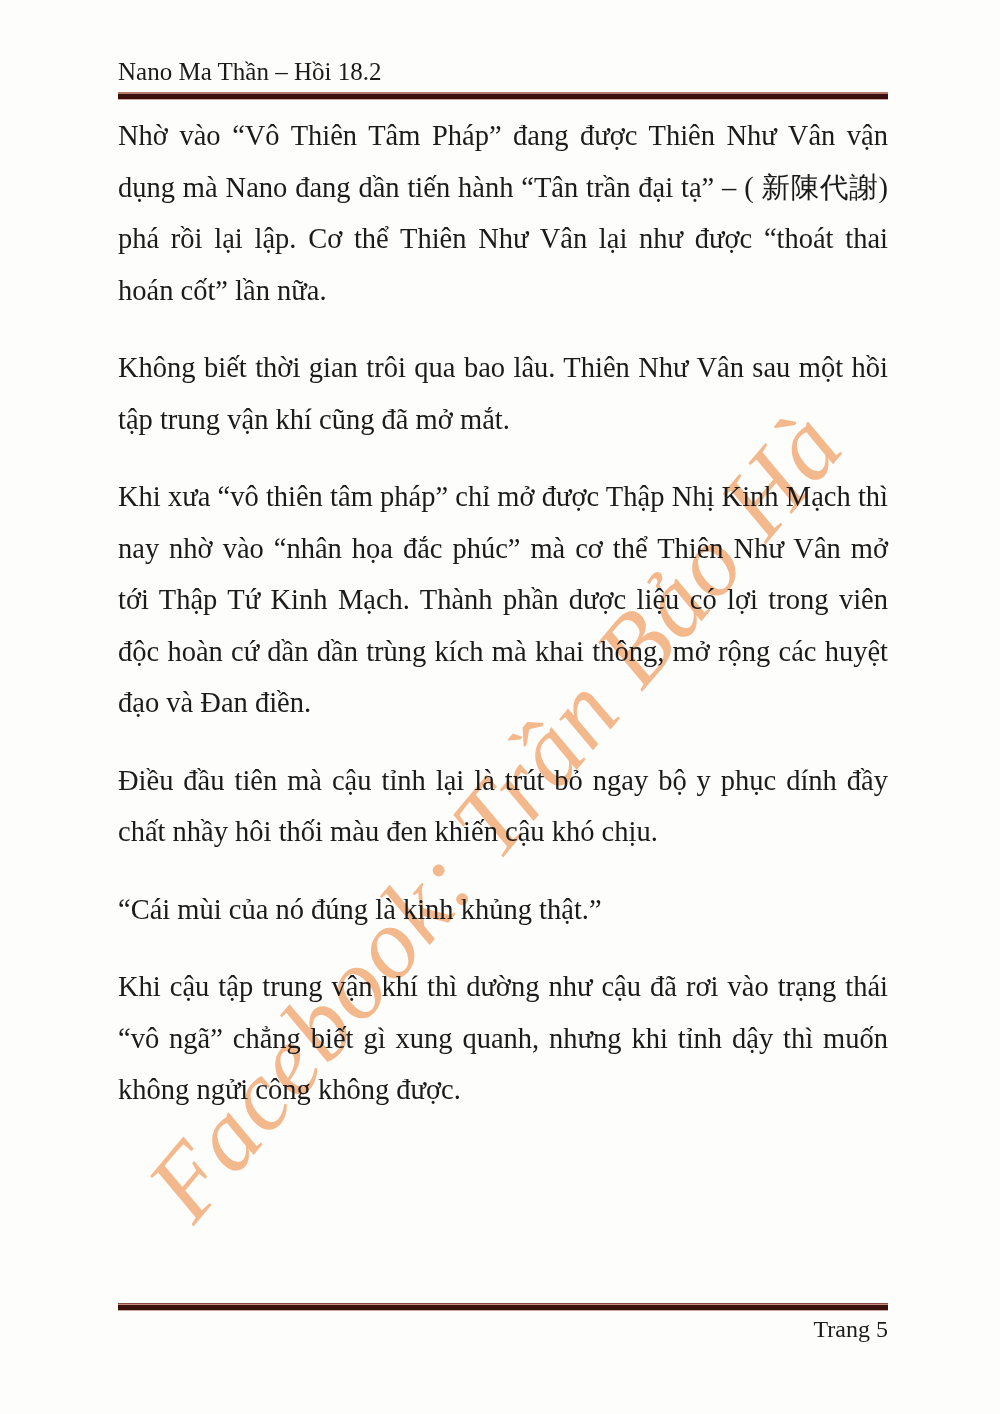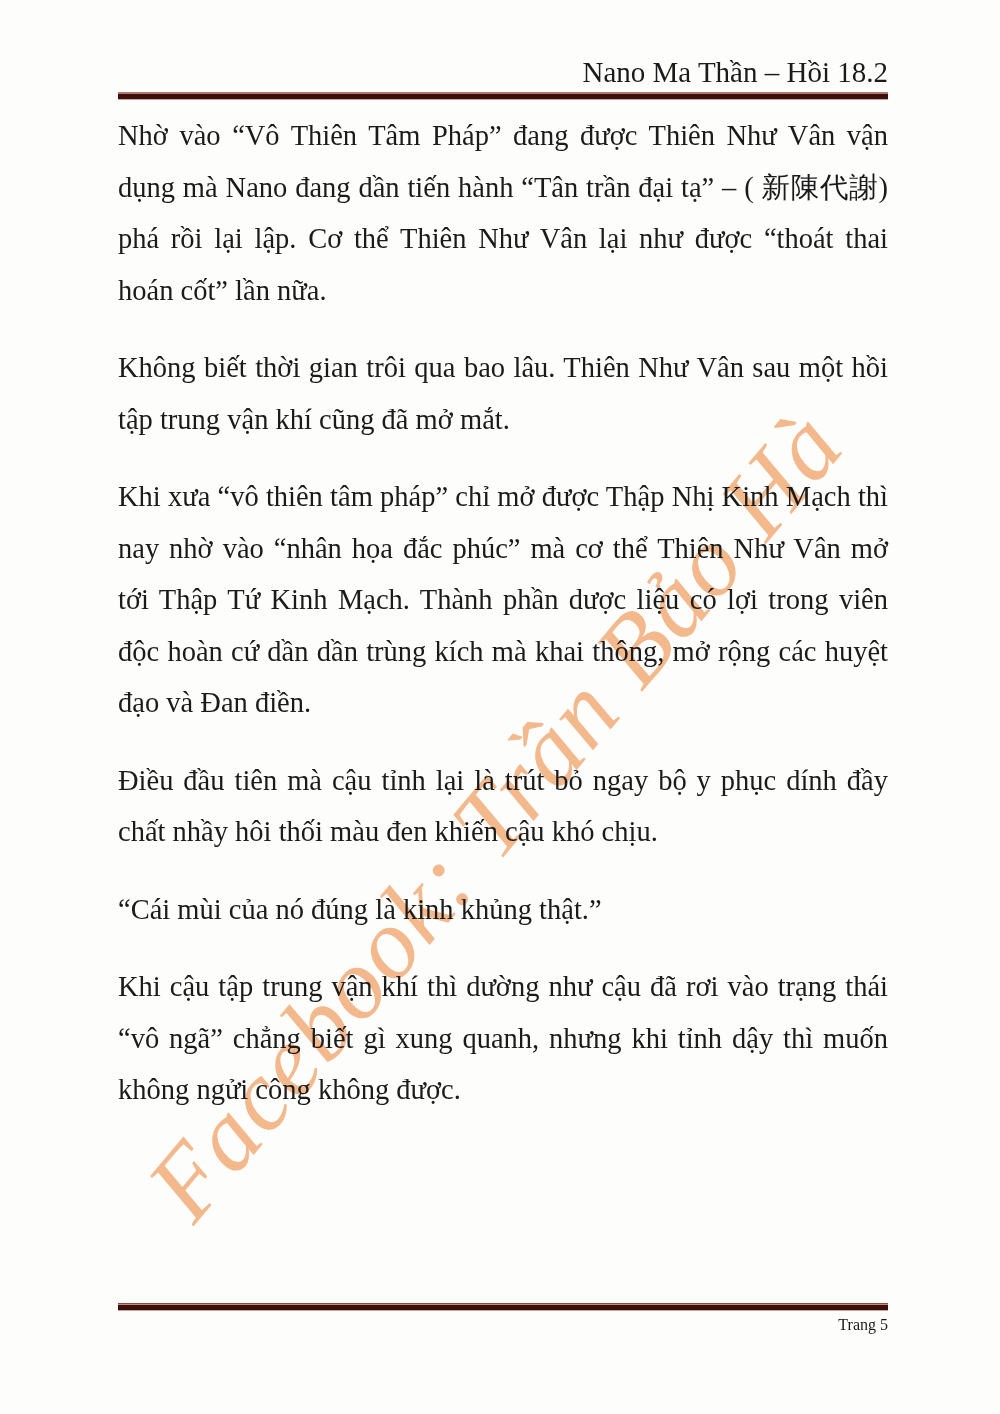--- a/index.html
+++ b/index.html
@@ -32,23 +32,23 @@
     color: #f3b88b;
     z-index: 1;
     user-select: none;
   }
   .header {
     position: absolute;
     left: 118px;
     right: 112px;
     top: 58px;
     display: flex;
-    justify-content: flex-end;
+    justify-content: space-between;
     align-items: baseline;
-    font-size: 29px;
+    font-size: 25px;
     line-height: 28px;
     z-index: 2;
   }
   .rule {
     position: absolute;
     left: 118px;
     right: 112px;
     z-index: 2;
   }
   .header-rule {
@@ -79,21 +79,21 @@
     margin: 0 0 26px 0;
     font-size: 28.5px;
     line-height: 51.5px;
     text-align: justify;
     text-justify: inter-word;
   }
   .page-number {
     position: absolute;
     right: 112px;
     top: 1316px;
-    font-size: 16px;
+    font-size: 24px;
     z-index: 2;
   }
 </style>
 </head>
 <body>
 
 <div class="page">
 
   <div class="watermark">Facebook: Trần Bảo Hà</div>
 

